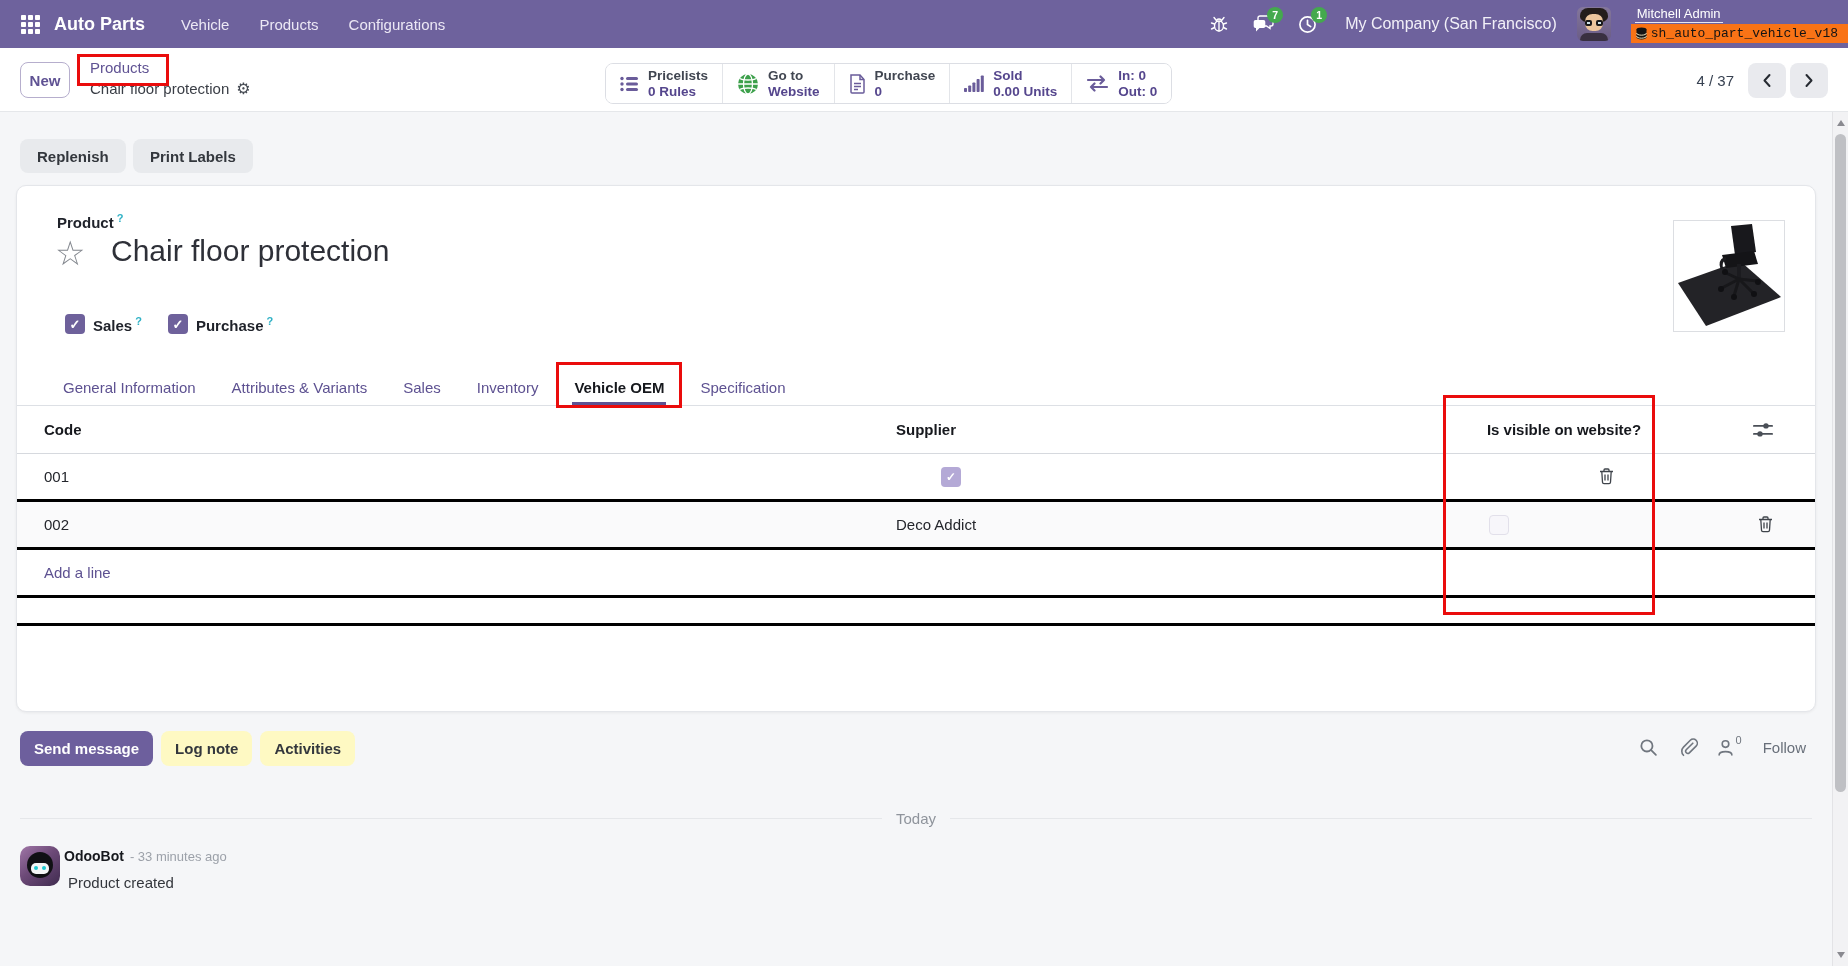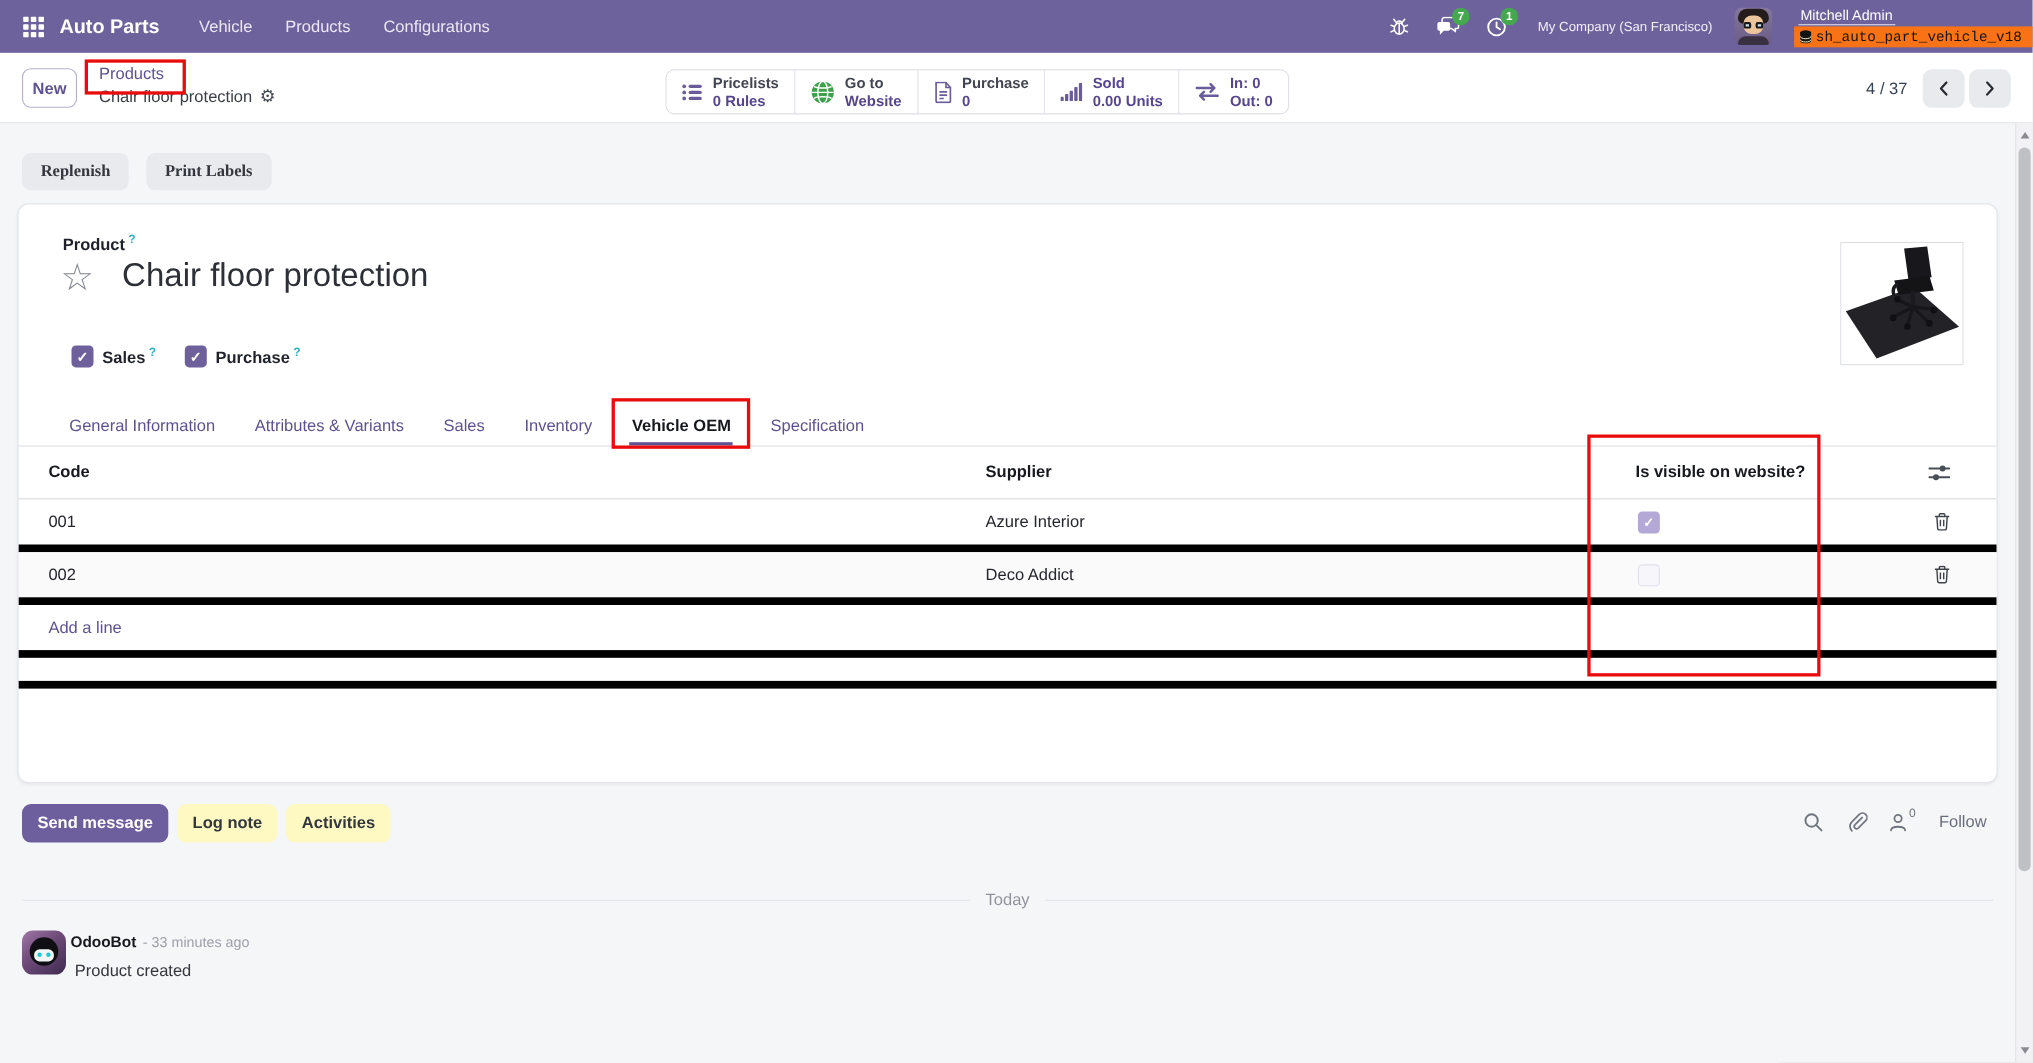--- a/index.html
+++ b/index.html
@@ -8,21 +8,21 @@
 
   
   .navbar { position:absolute; top:0; left:0; right:0; height:48px; background:#6e629d; display:flex; align-items:center; padding-left:16px; color:#fff; z-index:5;justify-content:flex-end; }
   .apps-btn { background:none; border:none; cursor:pointer; width:28px; height:28px; display:flex; align-items:center; justify-content:center; }
   .app-name { font-size:18px; font-weight:700; color:#fff; margin-left:10px; cursor:pointer; }
   .nav-menus { display:flex; gap:30px; margin-left:36px; }
   .nav-menu { font-size:15px; color:#ece8f5; cursor:pointer; }
   .nav-right { margin-left:auto; display:flex; align-items:center; gap:20px; }
   .nav-ico { position:relative; width:24px; height:24px; display:flex; align-items:center; justify-content:center; cursor:pointer; }
   .badge { position:absolute; top:-5px; right:-8px; min-width:16px; height:16px; border-radius:8px; background:#44a94e; color:#fff; font-size:10.5px; font-weight:700; display:flex; align-items:center; justify-content:center; padding:0 4px; }
-  .company { font-size:12px; color:#f2f0f8; cursor:pointer; margin-left:6px; }
+  .company { font-size:16px; color:#f2f0f8; cursor:pointer; margin-left:6px; }
   .avatar { width:34px; height:34px; border-radius:6px; position:relative; overflow:hidden; background:linear-gradient(#84779b,#6a5c86); cursor:pointer; flex:none; }
   .avatar .hair { position:absolute; top:1px; left:3px; right:3px; height:15px; background:#241d1b; border-radius:8px 8px 40% 40%; }
   .avatar .face { position:absolute; top:7px; left:8px; width:18px; height:17px; background:#ecc59d; border-radius:42%; }
   .avatar .glass { position:absolute; top:13px; width:7px; height:6px; border:2px solid #18181a; border-radius:2px; background:#cfe3e8; }
   .avatar .g1 { left:8px; } .avatar .g2 { left:19px; }
   .avatar .bodyy { position:absolute; bottom:0; left:3px; right:3px; height:8px; background:#393041; border-radius:7px 7px 0 0; }
   .user-block { display:flex; flex-direction:column; align-items:flex-start; gap:1px; }
   .user-name { font-size:13px; color:#fff; border-bottom:1px solid rgba(255,255,255,.85); padding:0 2px 1px 2px; margin-left:4px; cursor:pointer; }
   .db-badge { display:flex; align-items:center; gap:4px; background:#f97316; color:#141414; font-family:"Liberation Mono", monospace; font-size:13px; padding:2px 10px 2px 5px; }
 
@@ -41,21 +41,21 @@
   .stat-l1 { font-size:13.5px; color:#414651; font-weight:600; }
   .stat-l2 { font-size:13.5px; color:#55468d; font-weight:600; }
   .stat-l1.pv { color:#55468d; }
   .pager { position:absolute; right:20px; top:15px; display:flex; align-items:center; gap:10px; }
   .pager-text { font-size:15px; color:#374151; margin-right:4px; }
   .pager-btn { width:38px; height:35px; background:#e9eaee; border:none; border-radius:8px; display:flex; align-items:center; justify-content:center; cursor:pointer; }
   .pager-btn + .pager-btn { margin-left:-6px; }
 
   
   .action-strip { position:absolute; top:113px; left:0; right:16px; height:72px; background:#f5f6f8; }
-  .act-btn { position:absolute; top:26px; height:34px; background:#e8eaed; border:none; border-radius:8px; font-size:15px; color:#33373d; font-weight:600; padding:0 17px; cursor:pointer; font-family:Liberation Serif, serif; }
+  .act-btn { position:absolute; top:26px; height:34px; background:#e8eaed; border:none; border-radius:8px; font-size:15px; color:#33373d; font-weight:600; padding:0 17px; cursor:pointer; font-family:Liberation Sans, sans-serif; }
   .act-btn.b1 { left:20px; } .act-btn.b2 { left:133px; }
 
   
   .sheet { position:absolute; left:16px; top:185px; width:1800px; height:527px; background:#fff; border:1px solid #e4e6ea; border-radius:10px; box-shadow:0 1px 3px rgba(0,0,0,.06); }
   .fld-label { position:absolute; left:40px; top:26px; font-size:15px; font-weight:700; color:#1f222a; }
   .help-sup { color:#2fb1c5; font-size:11px; font-weight:700; vertical-align:super; margin-left:3px; }
   .star-icon { position:absolute; left:38px; top:50px; font-size:34px; color:#84888f; line-height:1; cursor:pointer; }
   .star-icon::before { content:"\2606"; }
   .prod-title { position:absolute; left:94px; top:48px; font-size:30px; font-weight:500; color:#2e3038; }
   .prod-img { position:absolute; left:1656px; top:34px; width:112px; height:112px; border:1px solid #dcdee2; background:#fff; }
@@ -65,21 +65,21 @@
   .cbx::after { content:"\2713"; position:absolute; inset:0; color:#fff; font-size:13px; font-weight:700; display:flex; align-items:center; justify-content:center; }
   .tgl-label { font-size:15px; font-weight:700; color:#1f222a; }
 
   
   .tabs { position:absolute; left:0; top:178px; width:100%; height:42px; display:flex; align-items:flex-end; gap:32px; padding-left:44px; border-bottom:1px solid #dde0e5; }
   .tab { font-size:15px; color:#5d5191; padding:10px 2px; cursor:pointer; line-height:1; }
   .tab.active { color:#16181d; font-weight:700; border-bottom:3px solid #5f5293; padding-bottom:7px; }
 
   
   .oem-table { position:absolute; left:0; top:220px; width:100%; }
-  .trow { display:grid; grid-template-columns:879px 548px 212px 1fr; align-items:center; height:48px; border-bottom:7px solid #000000; }
+  .trow { display:grid; grid-template-columns:879px 548px 212px 1fr; align-items:center; height:48px; border-bottom:3px solid #000000; }
   .trow.thead { border-bottom:1px solid #d6d9de; }
   .trow.zebra { background:#fafafb; }
   .tc-code { padding-left:27px; font-size:15px; color:#24262c; }
   .thead .tc-code, .thead .tc-sup { font-weight:700; color:#16181d; }
   .tc-sup { font-size:15px; color:#24262c; }
   .tc-vis { display:flex; align-items:center; padding-left:45px; }
   .thead .tc-vis { justify-content:center; padding-left:0; font-size:15px; font-weight:700; color:#16181d;margin-left:28px; }
   .tc-end { display:flex; justify-content:flex-end; padding-right:40px; }
   .rbx { width:20px; height:20px; border-radius:4px; position:relative; }
   .rbx.on { background:#b4a9d6; }
@@ -345,21 +345,20 @@
                 <circle cx="13" cy="3.9" r="2.7"></circle>
               <rect x="0" y="11" width="20" height="1.8" rx="0.9"></rect>
                 <circle cx="7" cy="11.9" r="2.7"></circle>
             </svg>
           </button>
         </span>
       </div>
 
       <div class="trow">
         <span class="tc-code">001</span>
-        <span class="tc-sup">Azure Interior</span>
         <span class="tc-vis">
             <span class="rbx on"></span>
           </span>
         <span class="tc-end">
           <button class="icon-btn">
             <svg width="15" height="17" viewBox="0 0 15 17" fill="none" stroke="#3f444b" stroke-width="1.3">
               <path d="M1 3.5 h13 M5 3.5 V2 a1 1 0 0 1 1 -1 h3 a1 1 0 0 1 1 1 v1.5"></path>
               <path d="M2.8 3.5 l0.7 10.8 a1.5 1.5 0 0 0 1.5 1.4 h5 a1.5 1.5 0 0 0 1.5 -1.4 l0.7 -10.8"></path>
               <path d="M6 6.5 v6 M9 6.5 v6"></path>
             </svg>

